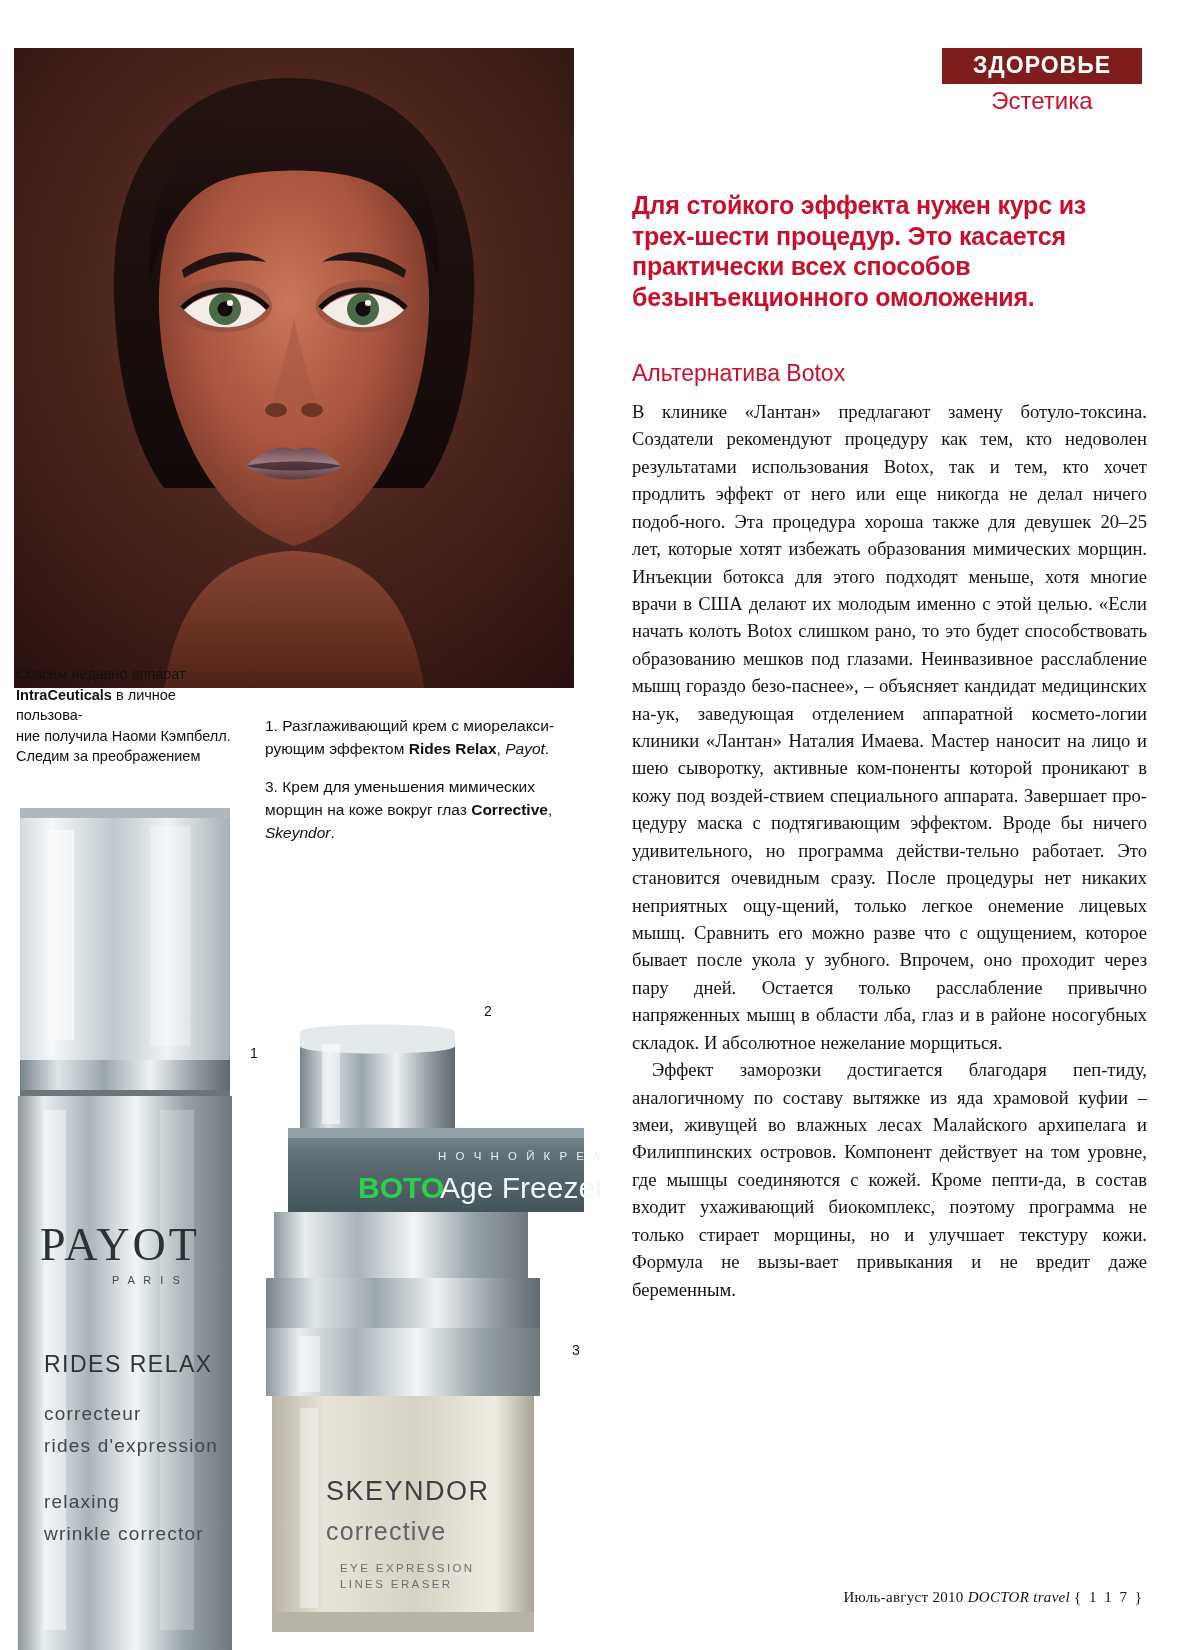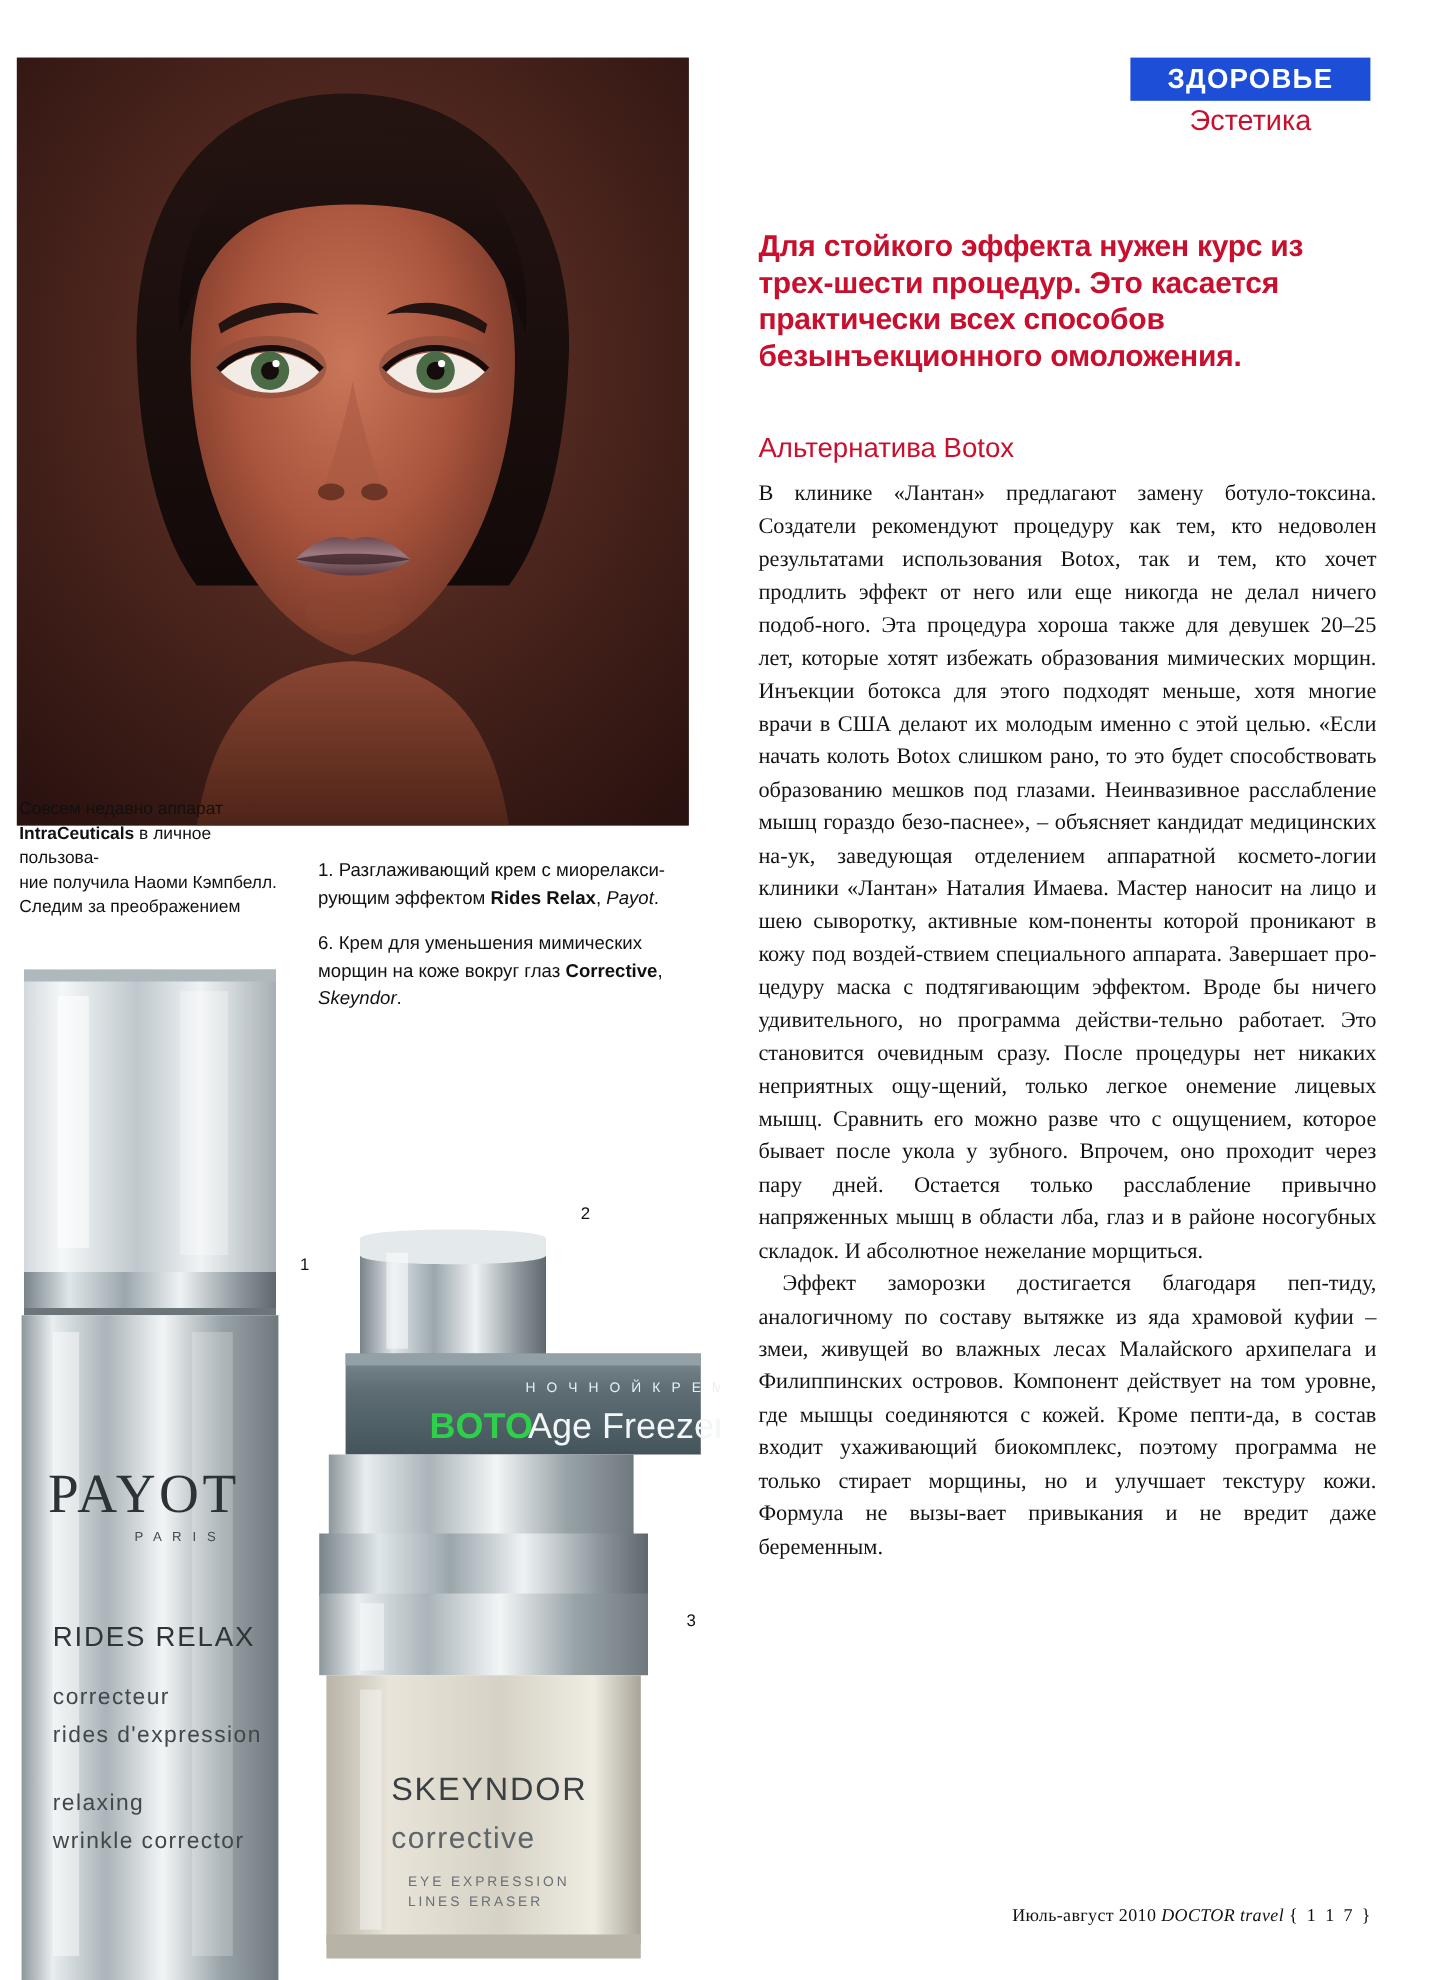--- a/index.html
+++ b/index.html
@@ -18,21 +18,21 @@
 
   
   .section-tag {
     position: absolute;
     top: 48px;
     right: 58px;
     width: 200px;
     text-align: center;
   }
   .section-tag .tag-main {
-    background: #1d4ed8;
+    background: #7f1d1d;
     color: #ffffff;
     font-family: "Liberation Sans", sans-serif;
     font-weight: bold;
     font-size: 23px;
     letter-spacing: 1px;
     padding: 6px 0 7px 0;
     line-height: 1;
   }
   .section-tag .tag-sub {
     color: #c8102e;
@@ -224,21 +224,21 @@
 </div>
 
 <div class="mid-col">
 
   <div class="mid-item">
     <span>1. Разглаживающий крем с миорелакси-рующим эффектом </span><b>Rides Relax</b><span>, </span><i>Payot</i><span>.</span>
   </div>
 
 
   <div class="mid-item">
-    <span>6. Крем для уменьшения мимических морщин на коже вокруг глаз </span><b>Corrective</b><span>, </span><i>Skeyndor</i><span>.</span>
+    <span>3. Крем для уменьшения мимических морщин на коже вокруг глаз </span><b>Corrective</b><span>, </span><i>Skeyndor</i><span>.</span>
   </div>
 </div>
 
 <div class="products">
   <svg width="600" height="890" viewBox="0 0 600 890" xmlns="http://www.w3.org/2000/svg">
     <defs>
       <linearGradient id="glassCap" x1="0" y1="0" x2="1" y2="0">
         <stop offset="0%" stop-color="#cfd6da"></stop>
         <stop offset="15%" stop-color="#f4f7f8"></stop>
         <stop offset="45%" stop-color="#b9c3c8"></stop>

